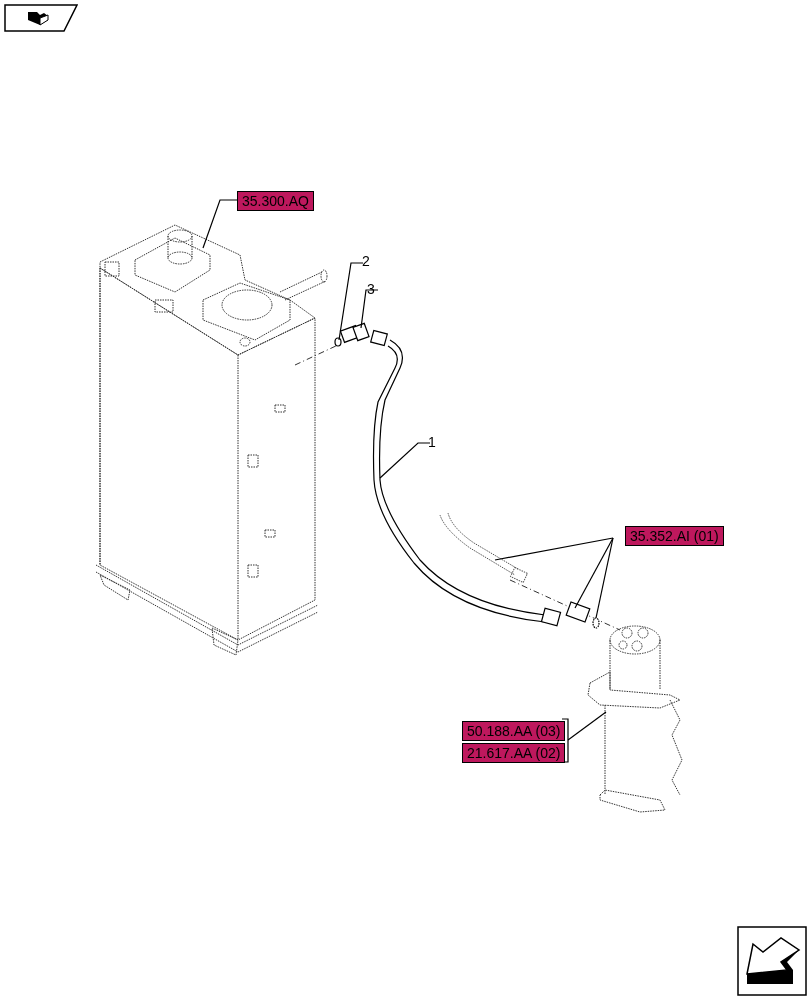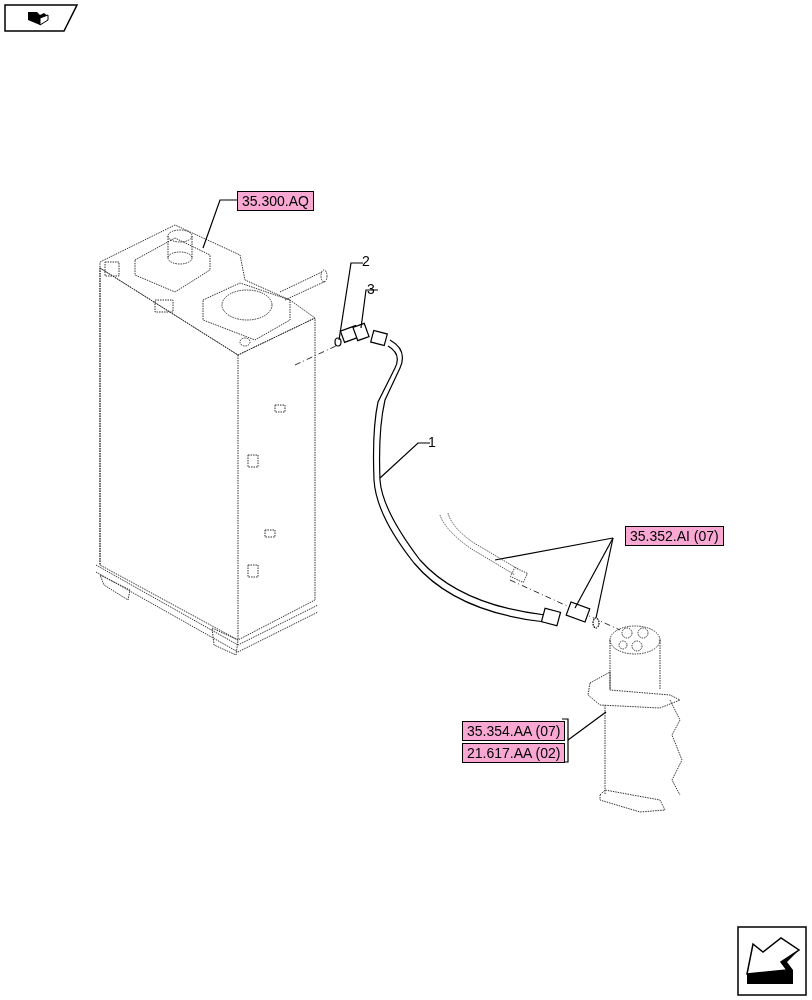--- a/index.html
+++ b/index.html
@@ -1,19 +1,19 @@
 <!DOCTYPE html>
 <html><head>
 <meta charset="utf-8">
 <style>
   html, body { margin: 0; padding: 0; background: #ffffff; }
   body { width: 812px; height: 1000px; position: relative; overflow: hidden;
          font-family: "Liberation Sans", sans-serif; }
   .canvas { position: absolute; left: 0; top: 0; width: 812px; height: 1000px; }
-  .label-box { position: absolute; border: 1.5px solid #000; background: #f9a8d4;
+  .label-box { position: absolute; border: 1.5px solid #000; background: #be185d;
                font-size: 14px; line-height: 18px; padding: 0 4px; color: #000;
                white-space: nowrap; cursor: pointer; }
   .num { position: absolute; font-size: 14px; color: #000; }
   .nav-icon { position: absolute; cursor: pointer; }
 </style>
 </head>
 <body>
 
 <svg class="nav-icon" style="left:4px;top:4px" width="74" height="28" viewBox="0 0 74 28">
   <polygon points="1,1 73,1 60,27 1,27" fill="#fff" stroke="#000" stroke-width="1.5"></polygon>
@@ -107,22 +107,22 @@
     <polyline points="430,443 418,443 380,478"></polyline>
     <line x1="613" y1="538" x2="495" y2="560"></line>
     <line x1="613" y1="538" x2="575" y2="608"></line>
     <line x1="613" y1="538" x2="596" y2="618"></line>
     <polyline points="562,719 568,719 568,762 562,762"></polyline>
     <line x1="568" y1="740" x2="606" y2="712"></line>
   </g>
 </svg>
 
 <div class="label-box" style="left:237px;top:191px">35.300.AQ</div>
-<div class="label-box" style="left:625px;top:526px">35.352.AI (07)</div>
-<div class="label-box" style="left:462px;top:721px">35.354.AA (07)</div>
+<div class="label-box" style="left:625px;top:526px">35.352.AI (01)</div>
+<div class="label-box" style="left:462px;top:721px">50.188.AA (03)</div>
 <div class="label-box" style="left:462px;top:743px">21.617.AA (02)</div>
 
 <div class="num" style="left:362px;top:253px">2</div>
 <div class="num" style="left:367px;top:281px">3</div>
 <div class="num" style="left:428px;top:434px">1</div>
 
 <svg class="nav-icon" style="left:737px;top:926px" width="70" height="70" viewBox="0 0 70 70">
   <rect x="1" y="1" width="68" height="68" fill="#fff" stroke="#000" stroke-width="1.5"></rect>
   <polygon points="10,48 16,18 26,26 44,12 62,24 50,36 56,44 56,58 10,58" fill="#000"></polygon>
   <polygon points="10,48 16,18 26,26 44,12 62,24 44,36 50,44 10,48" fill="#fff" stroke="#000" stroke-width="1.5"></polygon>

